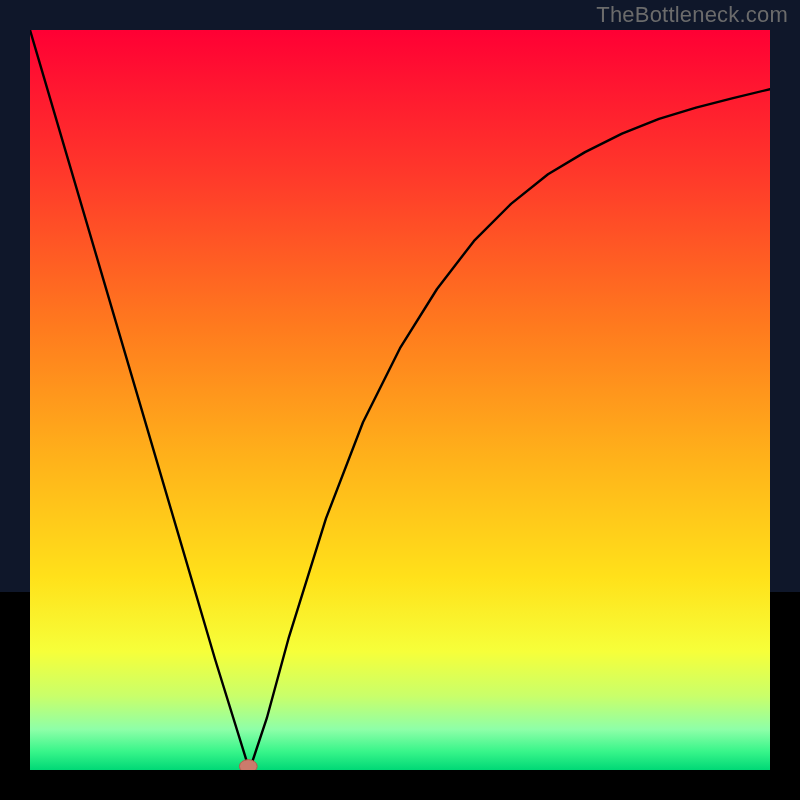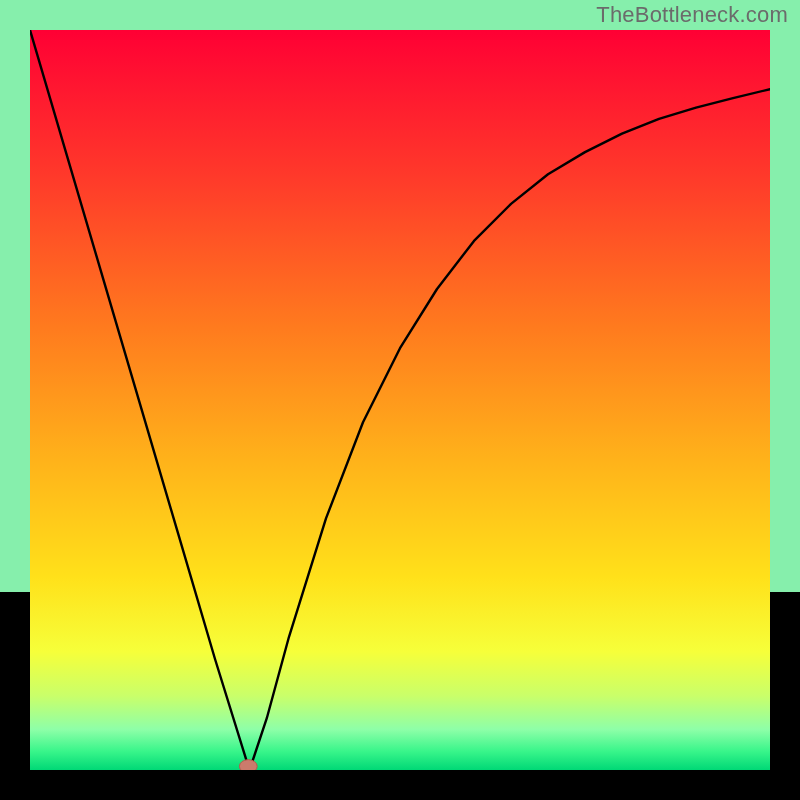--- a/index.html
+++ b/index.html
@@ -10,21 +10,21 @@
     background: #000;
     font-family: Arial, Helvetica, sans-serif;
     overflow: hidden;
   }
   .frame {
     position: absolute;
     left: 0;
     top: 0;
     width: 800px;
     height: 592px;
-    background: #86efac;
+    background: #0f172a;
   }
   .watermark {
     position: absolute;
     top: 2px;
     right: 12px;
     color: #6b6b6b;
     font-size: 22px;
     font-weight: 500;
     letter-spacing: 0.2px;
   }

